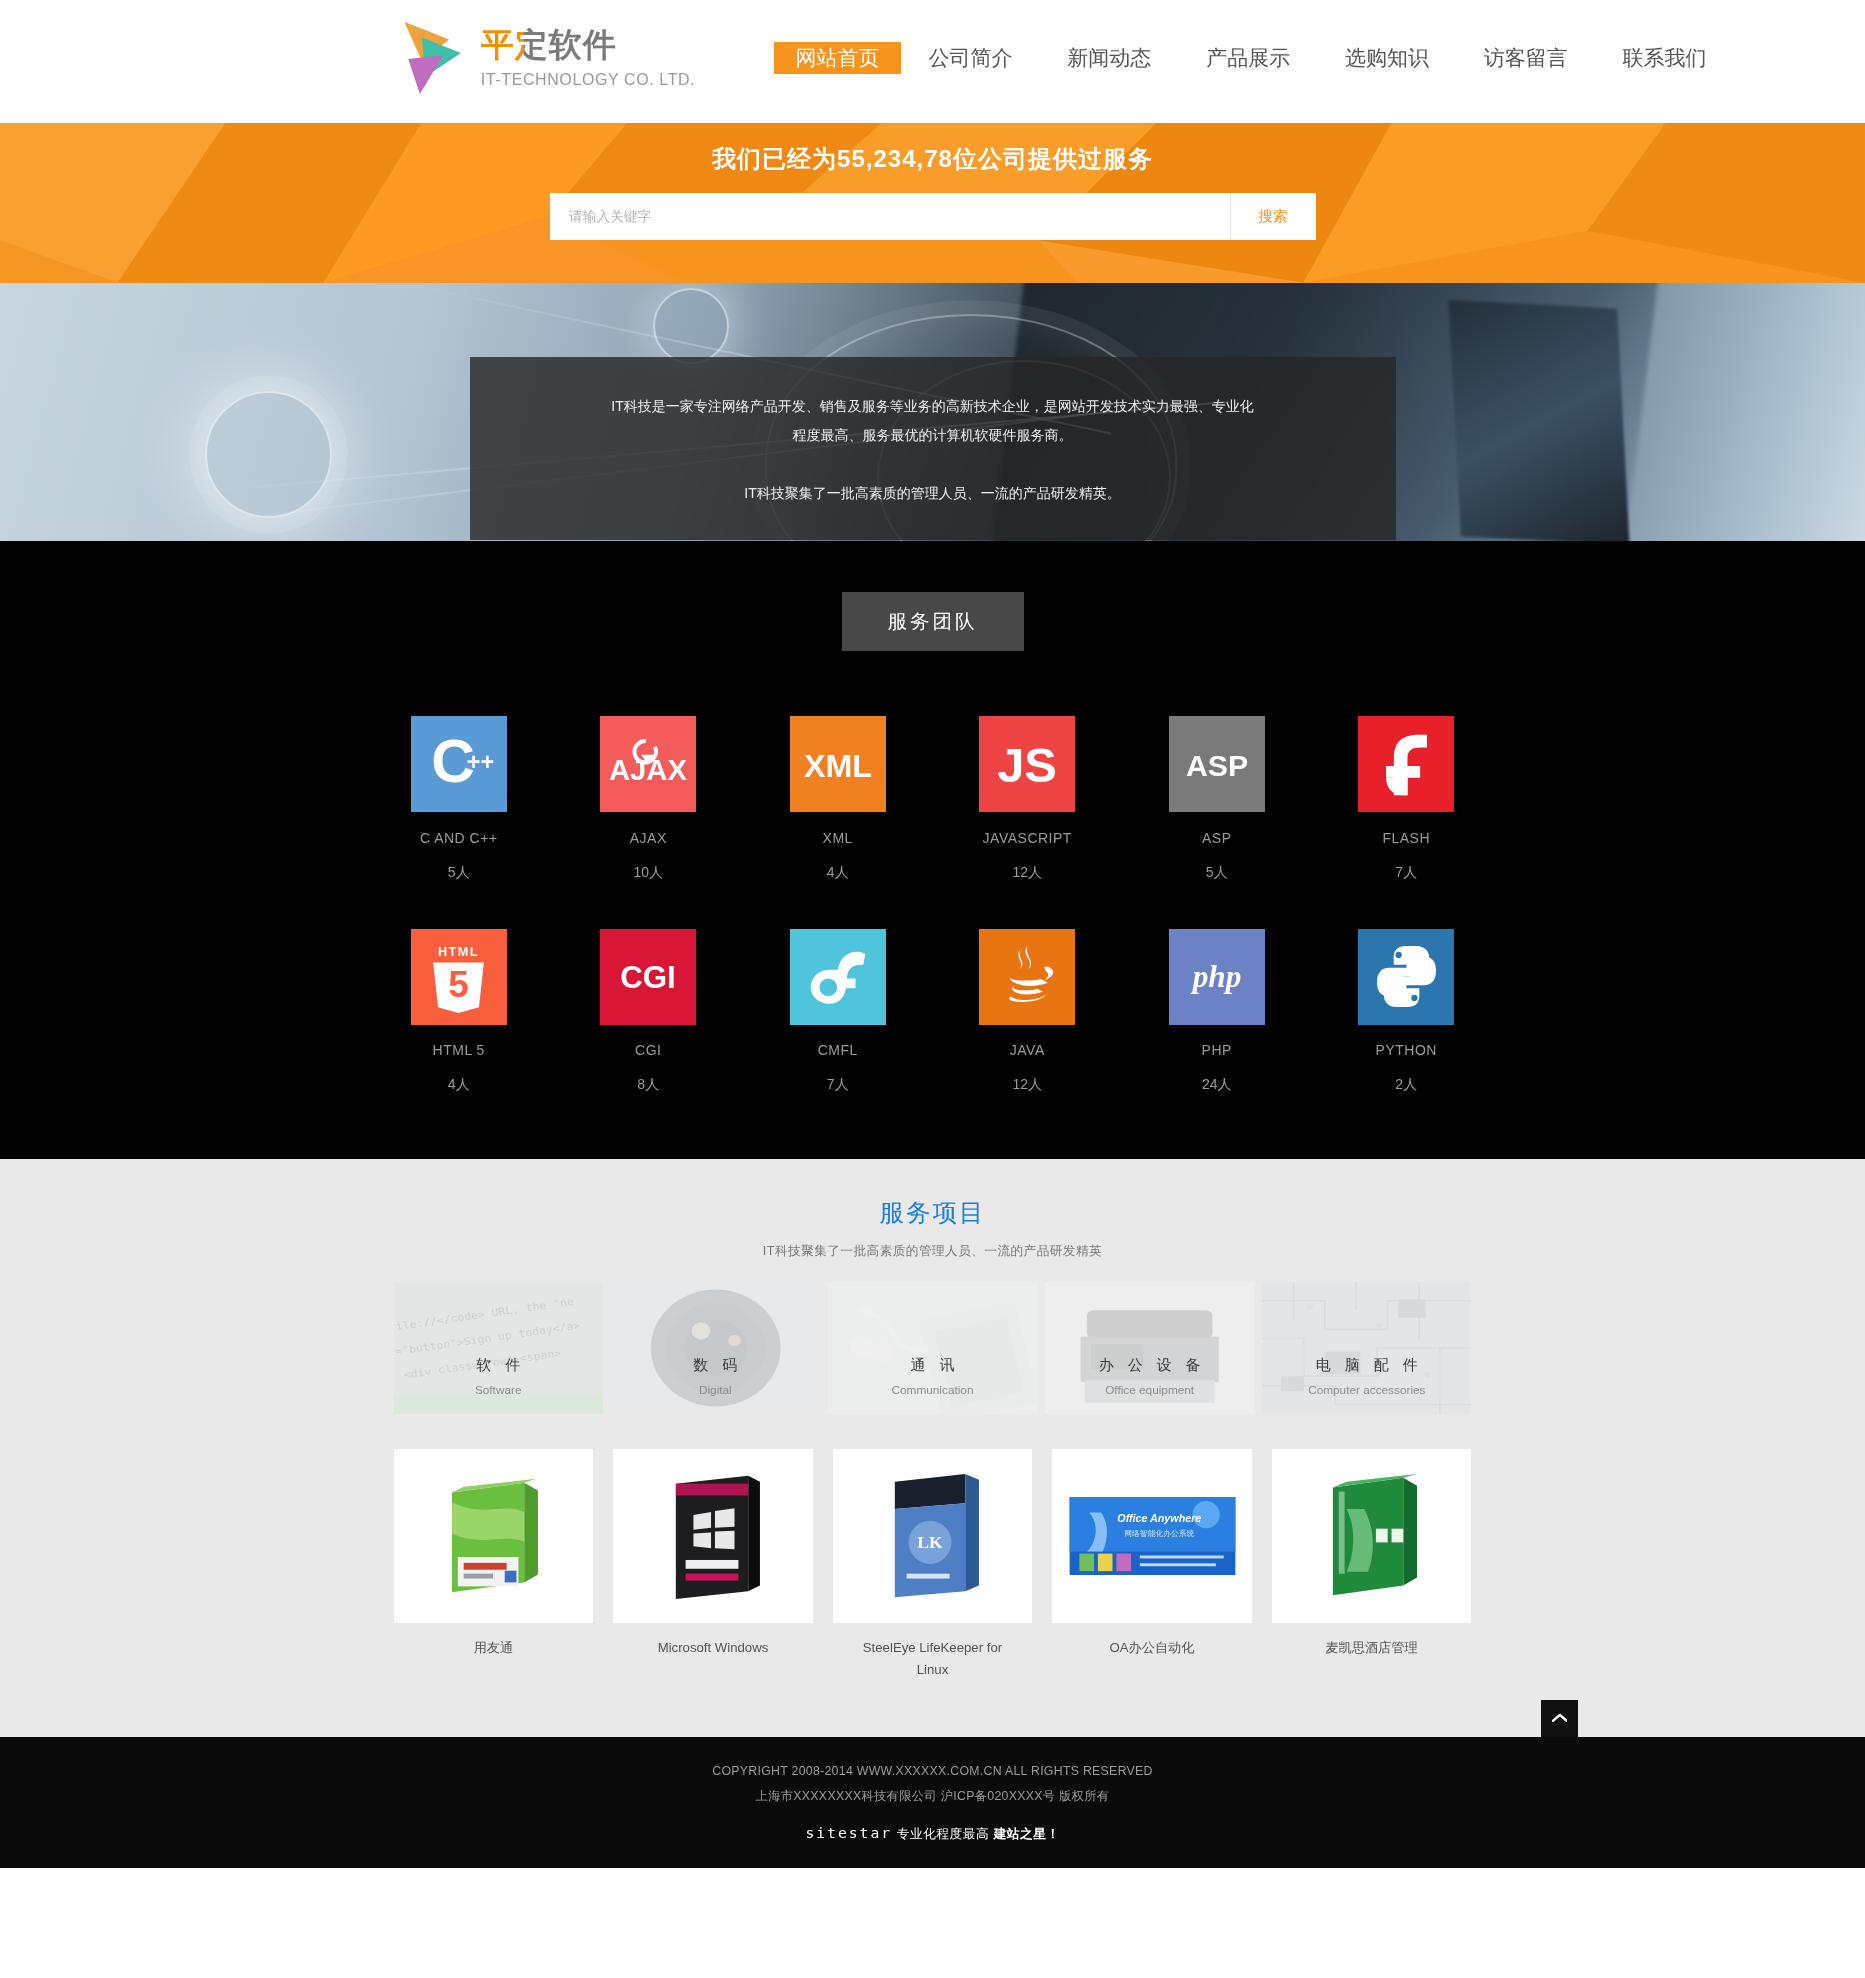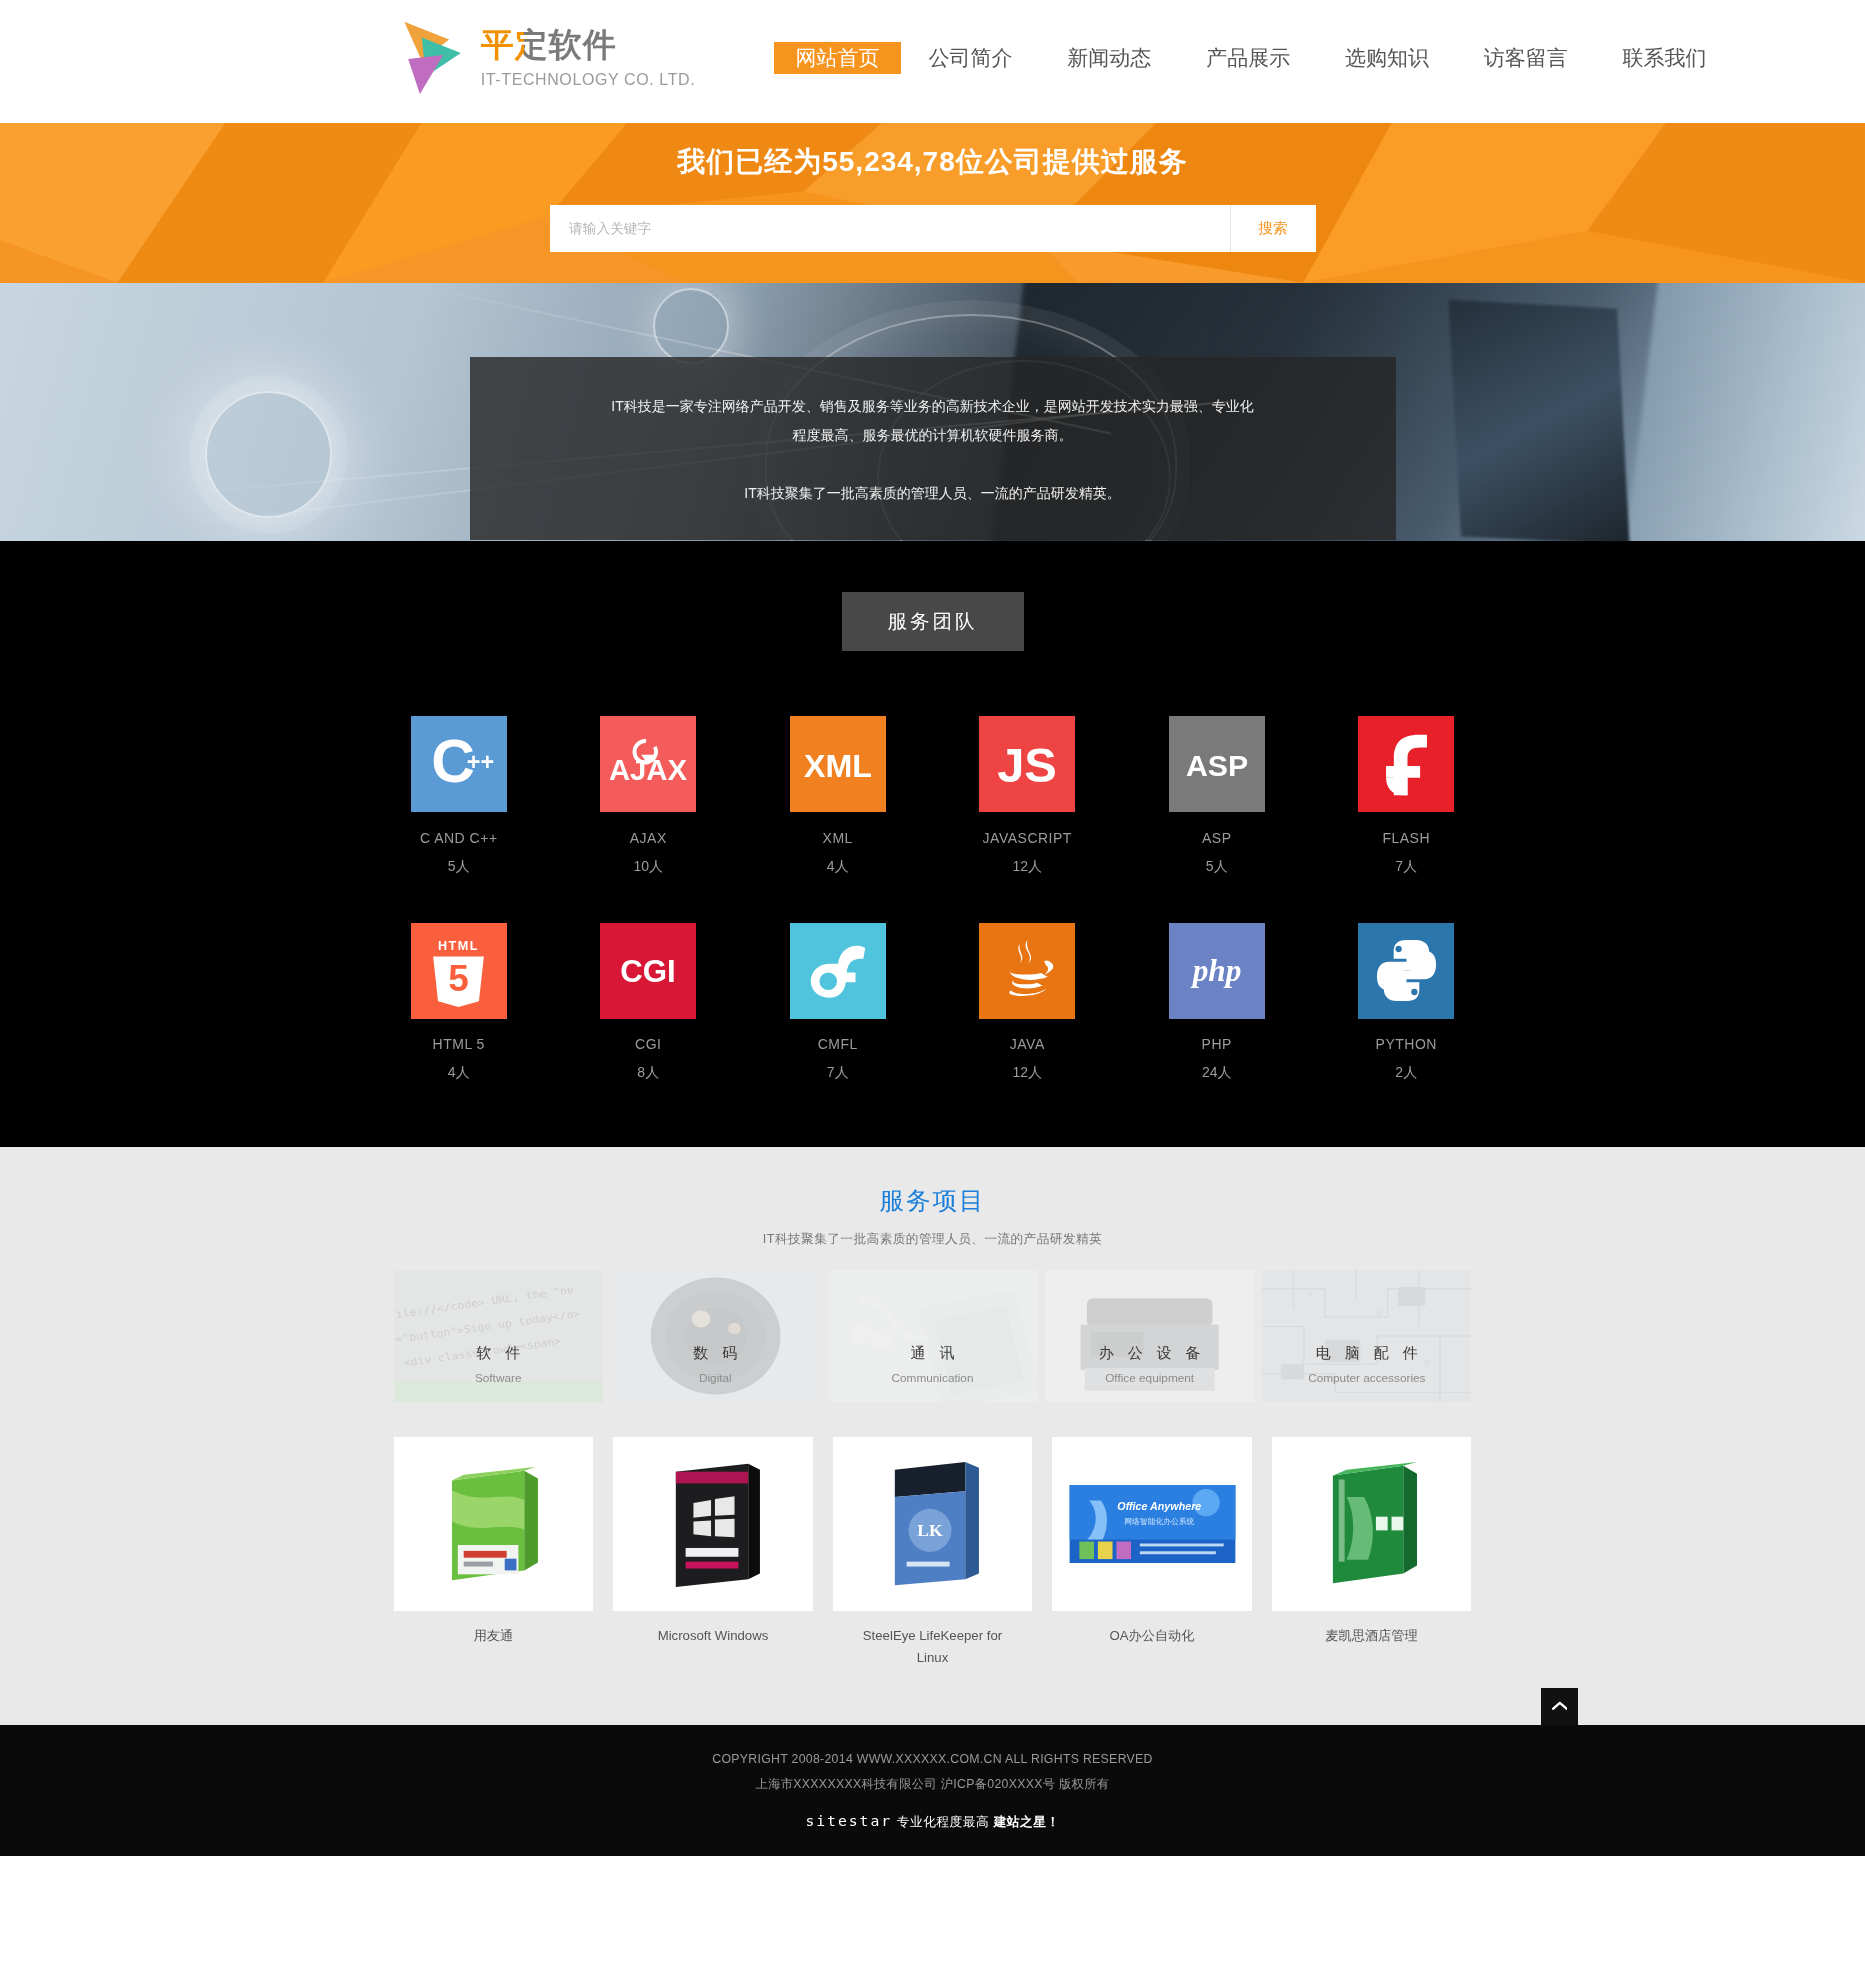--- a/index.html
+++ b/index.html
@@ -78,25 +78,25 @@
   .poly-bg { position: absolute; inset: 0; }
   .search-banner-inner {
     position: relative;
     z-index: 2;
     width: 990px;
     margin: 0 auto;
     padding-top: 19.6px;
   }
   .banner-title {
     color: #fff;
-    font-size: 28px;
+    font-size: 24px;
     font-weight: bold;
     text-align: center;
     letter-spacing: 1px;
-    margin-bottom: 24px;
+    margin-bottom: 18px;
   }
   .search-row {
     display: flex;
     height: 47px;
     width: 766px;
     margin: 0 auto;
     background: #fff;
   }
   .search-input {
     flex: 1;
@@ -257,21 +257,21 @@
     color: #fff;
     font-weight: bold;
   }
   .tech-name {
     margin-top: 17.6px;
     font-size: 14px;
     color: #9c9c9c;
     letter-spacing: 0.5px;
   }
   .tech-count {
-    margin-top: 12px;
+    margin-top: 18px;
     font-size: 14px;
     color: #9c9c9c;
   }
 
   
   .projects {
     background: #e9e9e9;
     padding: 37px 0 57px;
   }
   .proj-title {

